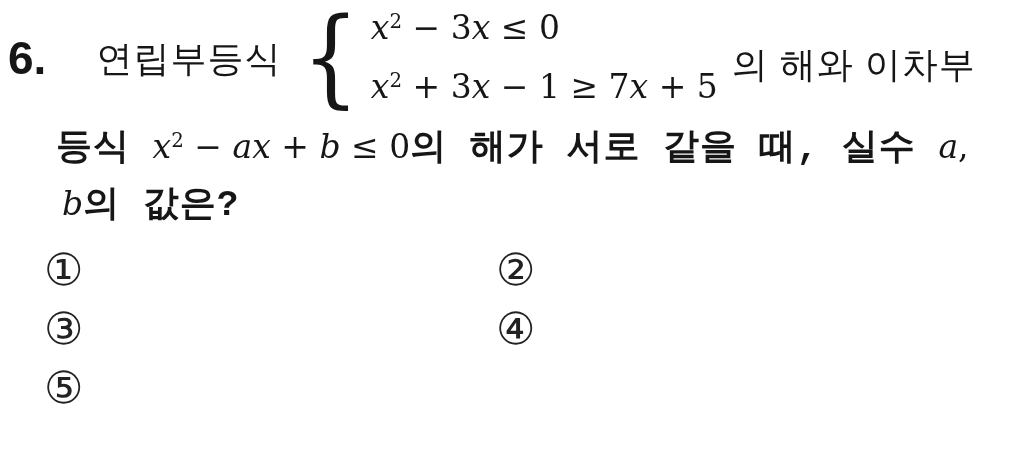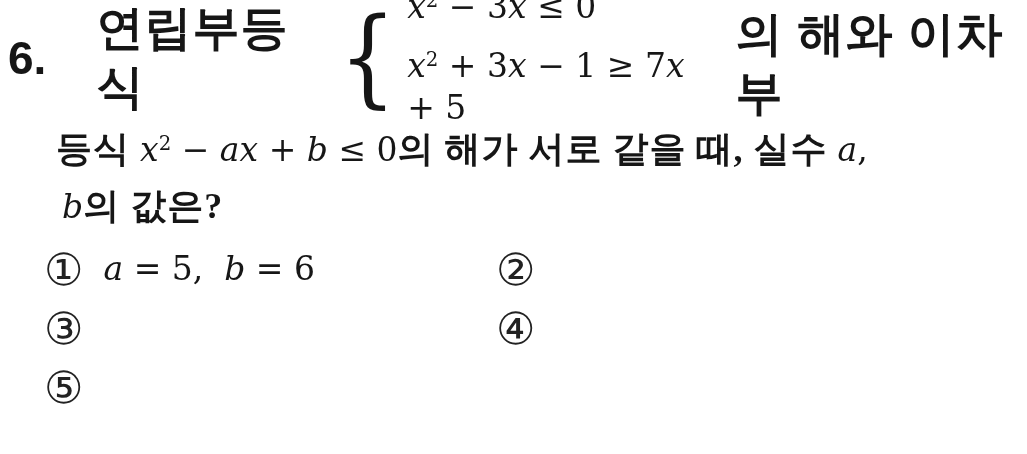--- a/index.html
+++ b/index.html
@@ -22,22 +22,22 @@
   }
   .qnum {
     font-family: "Liberation Sans", sans-serif;
     font-weight: 700;
     font-size: 46px;
     margin-right: 50px;
     line-height: 1;
   }
   .kor {
     font-family: "Liberation Sans", sans-serif;
-    font-weight: 700;
-    font-size: 47px;
+    font-weight: 400;
+    font-size: 36px;
     letter-spacing: 1px;
     line-height: 1.25;
   }
   .system { display: flex; align-items: center; margin-left: 16px; }
   .brace {
     font-family: "DejaVu Serif", serif;
     font-size: 106px;
     font-weight: 400;
     line-height: 0.85;
     transform: scaleX(0.85);
@@ -50,21 +50,21 @@
     font-family: "DejaVu Serif", serif;
     font-size: 33px;
     line-height: 1.3;
     white-space: pre-wrap;
     color: #161616;
   }
   .mi { font-style: italic; }
   .mr { font-style: normal; }
   .msup { font-size: 60%; vertical-align: 0.55em; font-style: normal; }
   .mk {
-    font-family: Liberation Serif, serif;
+    font-family: Liberation Mono, monospace;
     font-weight: 700;
     font-style: normal;
     font-size: 36px;
     letter-spacing: 1px;
   }
   .row2 { margin: 14px 0 0 56px; }
   .row3 { margin: 10px 6px 0 62px; }
   
   .choices {
     margin: 18px 0 0 44px;
@@ -100,21 +100,20 @@
     <span class="kor after-sys">의 해와 이차부</span>
   </div>
 
   <div class="row2 math"><span class="mk">등식 </span><span class="mi">x</span><span class="msup">2</span><span class="mr"> − </span><span class="mi">ax</span><span class="mr"> + </span><span class="mi">b</span><span class="mr"> ≤ 0</span><span class="mk">의 해가 서로 같을 때, 실수 </span><span class="mi">a</span><span class="mr">,</span></div>
 
   <div class="row3 math"><span class="mi">b</span><span class="mk">의 값은?</span></div>
 
   <div class="choices">
     <div class="choice">
       <span class="marker">①</span>
-      <span class="math"><span class="mi">a</span><span class="mr"> = 5,  </span><span class="mi">b</span><span class="mr"> = 6</span></span>
     </div>
     <div class="choice">
       <span class="marker">②</span>
     </div>
     <div class="choice">
       <span class="marker">③</span>
     </div>
     <div class="choice">
       <span class="marker">④</span>
     </div>

